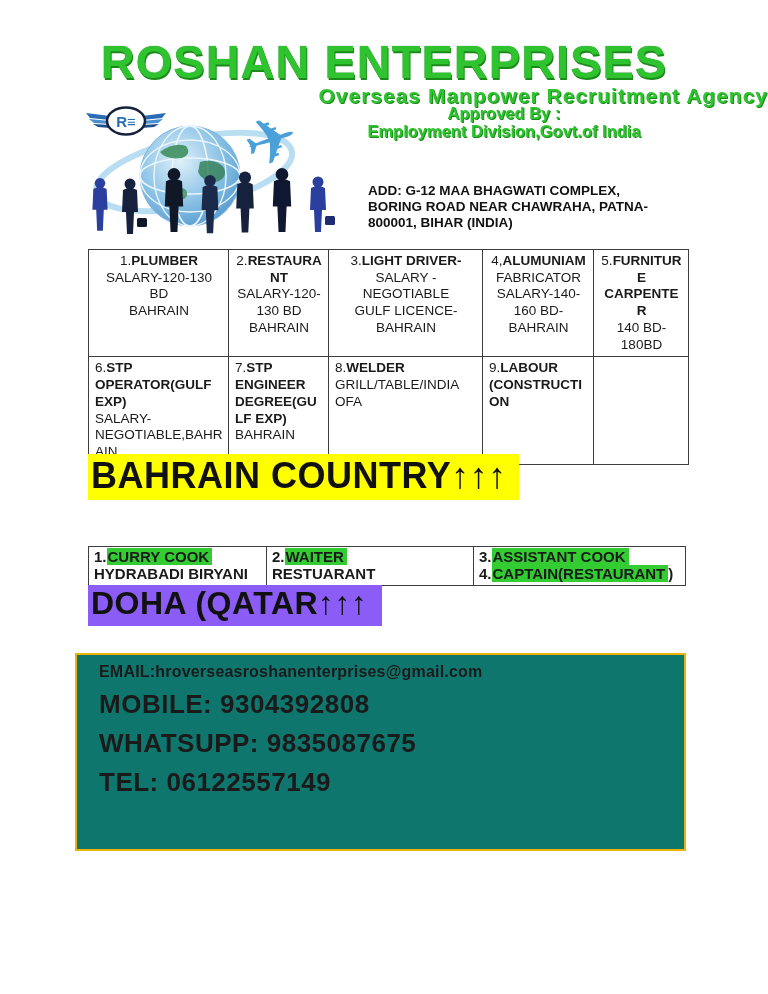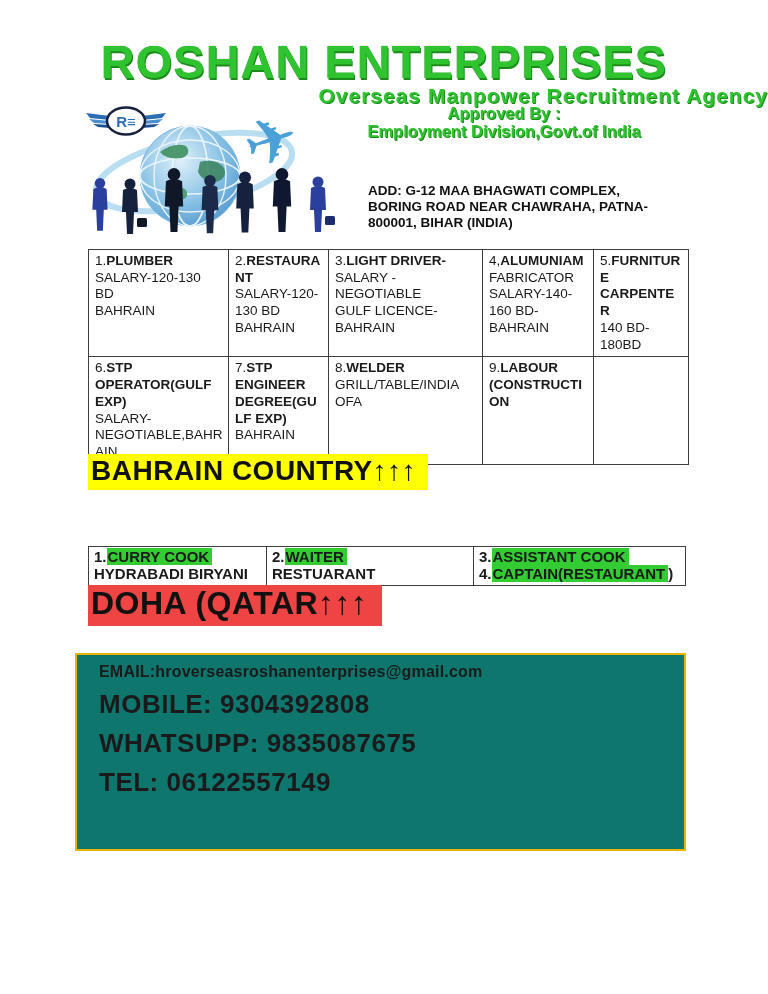--- a/index.html
+++ b/index.html
@@ -36,36 +36,36 @@
   
   .jobs-table {
     position:absolute; top:249px; left:88px; width:600px;
     border-collapse:collapse; table-layout:fixed;
   }
   .jobs-table td {
     border:1.5px solid #3d3d3d; vertical-align:top;
     padding:3px 5px 3px 6px; font-size:13.5px; line-height:1.24;
     overflow-wrap:break-word; word-wrap:break-word;
   }
-  .jobs-table tr:nth-child(1) td { height:105px; }
+  .jobs-table tr:nth-child(1) td { height:105px;text-align:center; }
   .jobs-table tr:nth-child(2) td { height:97px; }
   .jnum { font-weight:normal; }
   .jname { font-weight:bold; }
   .jbody { white-space:pre-line; font-weight:normal; }
 
   
   .bahrain-heading {
     position:absolute; top:454px; left:88px;
     background:#ffff00; color:#111;
-    font-size:28px; font-weight:bold; letter-spacing:0.5px;
+    font-size:36px; font-weight:bold; letter-spacing:0.5px;
     padding:1px 12px 3px 3px; white-space:nowrap;
   }
   .doha-heading {
     position:absolute; top:585px; left:88px;
-    background:#ef4444; color:#111;
+    background:#8b5cf6; color:#111;
     font-size:32px; font-weight:bold; letter-spacing:0.5px;
     padding:0px 14px 4px 3px; white-space:nowrap;
   }
 
   
   .qatar-table {
     position:absolute; top:546px; left:88px; width:597px;
     border-collapse:collapse; table-layout:fixed;
   }
   .qatar-table td {

